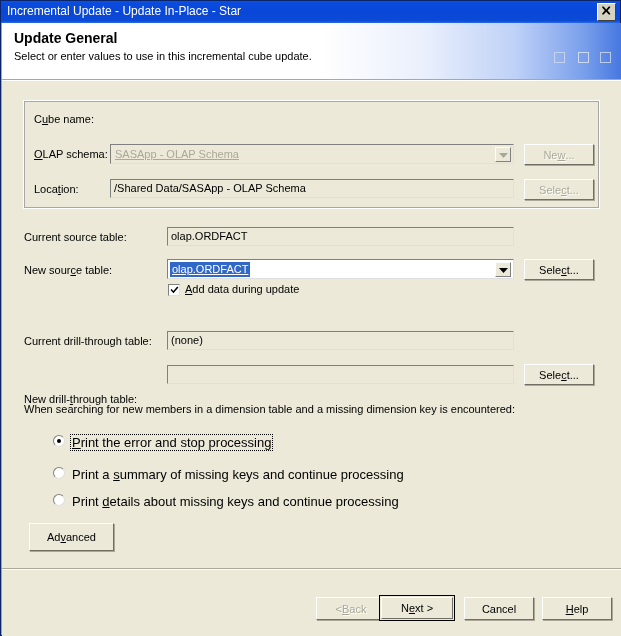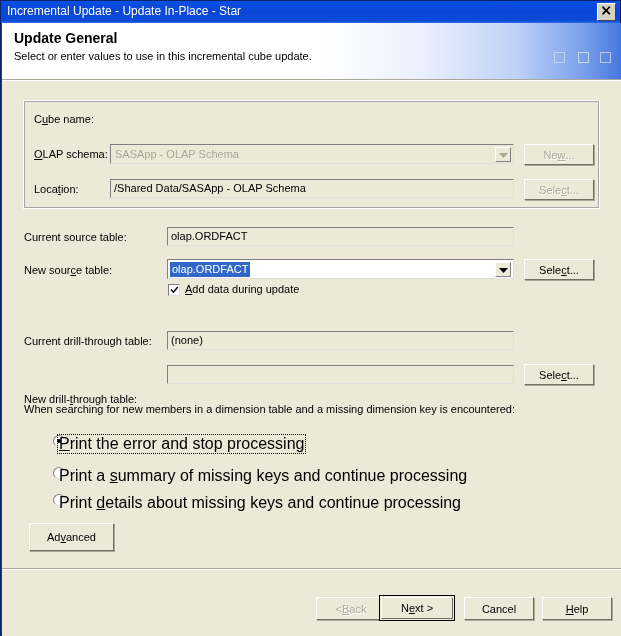--- a/index.html
+++ b/index.html
@@ -12,21 +12,21 @@
     font-size: 11px;
     color: #000;
     overflow: hidden;
   }
 
   #window {
     position: relative;
     width: 621px; height: 636px;
     box-sizing: border-box;
     border: 1px solid #0A246A;
-    background: #14532d;
+    background: #a3a3a3;
   }
 
   
   #titlebar {
     position: absolute; left: 0; top: 0;
     width: 619px; height: 22px;
     background: linear-gradient(to bottom, #0A53DE 0%, #0A4CE0 8%, #0946D8 50%, #0B4BD6 90%, #2C6BE8 100%);
     background-color: #0A4ACE;
   }
   #titlebar-text {
@@ -149,20 +149,21 @@
     background: #ECE9D8;
     overflow: hidden;
   }
   .combo .combo-text {
     position: absolute; left: 2px; top: 2px;
     height: 15px; line-height: 15px;
     font-size: 11px;
     padding: 0 2px;
     white-space: nowrap;
     color: #ACA899;
+    text-decoration: underline;
   }
   .combo .combo-text.selected {
     background: #3167C7;
     color: #FFFFFF;
   }
   .combo-arrow {
     position: absolute; top: 2px;
     width: 16px; height: 15px;
     background: #ECE9D8;
     border-top: 1px solid #FFFFFF;
@@ -237,22 +238,22 @@
     border-right-color: #DFDFDF;
     border-bottom-color: #DFDFDF;
   }
   .rdo .dot {
     position: absolute; left: 3px; top: 3px;
     width: 4px; height: 4px;
     border-radius: 50%;
     background: #000;
   }
   .radio-label {
-    position: absolute; left: 4px; top: 0;
-    font-size: 16px; white-space: nowrap;
+    position: absolute; left: 17px; top: 0;
+    font-size: 13px; white-space: nowrap;
     padding: 1px 2px;
   }
   .radio-label.focused { outline: 1px dotted #000; outline-offset: -1px; }
   .radio-label u { text-decoration: underline; }
 
   #prompt-text { position: absolute; left: 22px; top: 322px; font-size: 11px; }
 
   
   #footer-rule {
     position: absolute; left: 1px; top: 567px;

